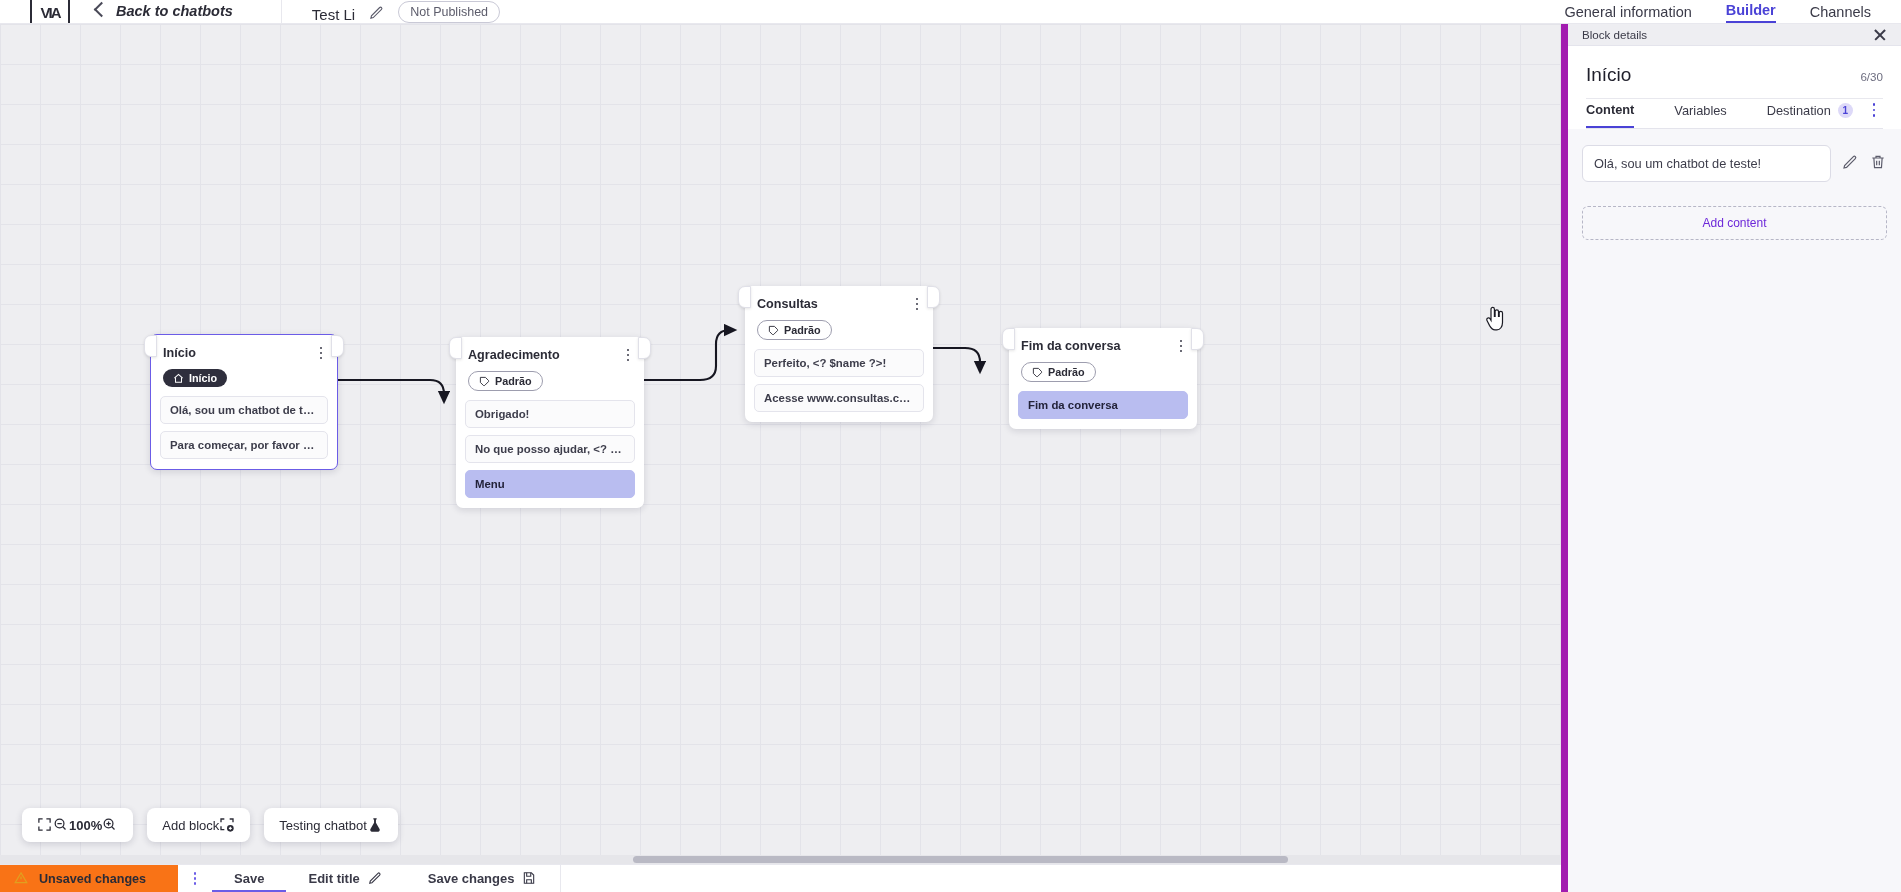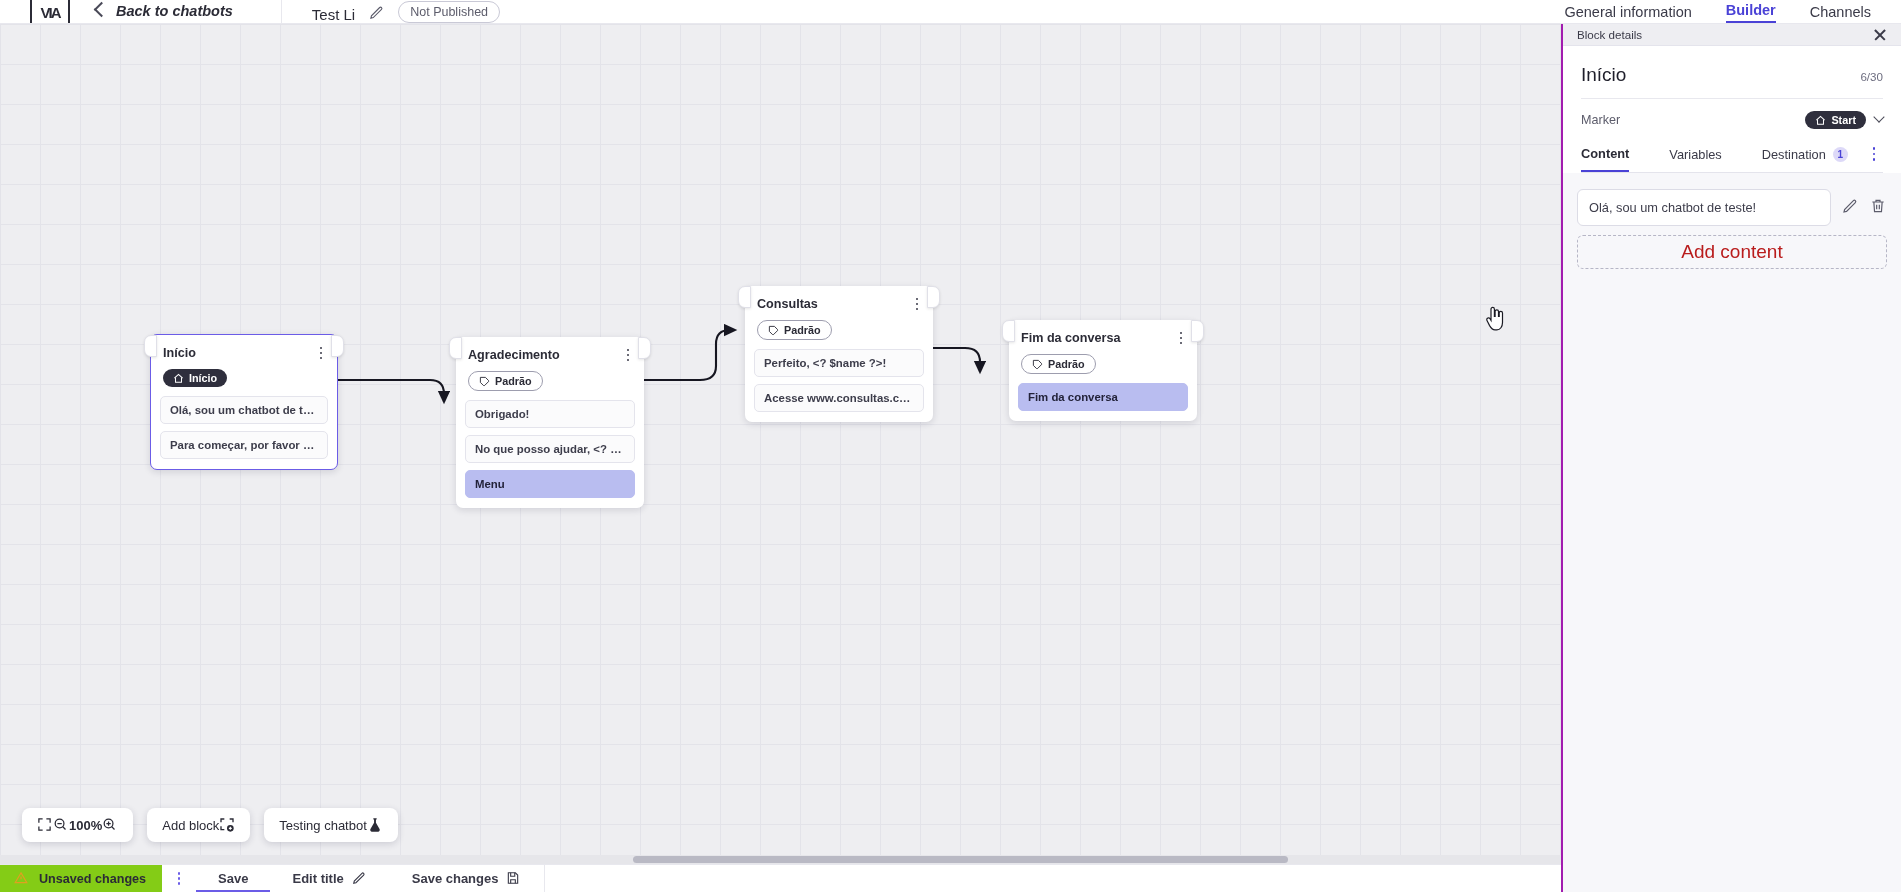--- a/index.html
+++ b/index.html
@@ -123,21 +123,21 @@
   .hscroll .thumb { position: absolute; left: 633px; top: 1px; width: 655px; height: 7px; background: #b9b9c4; border-radius: 4px; }
 
   
   .bottombar {
     position: absolute; left: 0; bottom: 0; width: 1561px; height: 28px;
     background: #fff; border-top: 1px solid #e8e8ee;
     display: flex; align-items: stretch;
   }
   .unsaved {
     display: flex; align-items: center; gap: 9px;
-    background: #84cc16; padding: 0 16px 0 14px;
+    background: #f97316; padding: 0 32px 0 14px;
     font-size: 12.6px; font-weight: 700; color: #2b2b36; white-space: nowrap;
   }
   .bb-kebab {
     width: 34px; display: flex; flex-direction: column; align-items: center; justify-content: center; gap: 2.5px;
     cursor: pointer;
   }
   .bb-kebab i { width: 2.8px; height: 2.8px; border-radius: 50%; background: #6b5ce7; }
   .bb-item {
     display: flex; align-items: center; gap: 8px; padding: 0 22px;
     font-size: 13px; font-weight: 700; color: #3a3a48; cursor: pointer; white-space: nowrap;
@@ -145,21 +145,21 @@
   }
   .bb-item.active { color: #3a3a48; }
   .bb-item.active::after {
     content: ""; position: absolute; left: 0; right: 0; bottom: 0; height: 2.5px; background: #6b5ce7;
   }
   .bb-div { width: 1px; background: #e8e8ee; }
 
   
   .panel {
     position: absolute; right: 0; top: 24px; width: 340px; height: 868px;
-    background: #f7f7fa; border-left: 2px solid #a21caf;
+    background: #f7f7fa; border-left: 7px solid #a21caf;
     display: flex; flex-direction: column;
   }
   .panel-bar {
     height: 22px; background: #eeeef2; border-bottom: 1px solid #e4e4ec;
     display: flex; align-items: center; justify-content: space-between;
     padding: 0 14px;
   }
   .panel-bar-title { font-size: 11.6px; color: #3a3a48; }
   .close-x { width: 14px; height: 14px; position: relative; cursor: pointer; }
   .close-x::before, .close-x::after {
@@ -203,23 +203,23 @@
   .ptabs-kebab i { width: 2.8px; height: 2.8px; border-radius: 50%; background: #4a42d6; }
 
   .panel-body { padding: 16px 14px 0 14px; flex: 1; }
   .content-row { display: flex; align-items: flex-start; gap: 10px; margin-bottom: 9px; }
   .content-box {
     flex: 1; background: #fff; border: 1px solid #dcdce6; border-radius: 6px;
     padding: 9px 11px; font-size: 12.8px; color: #3d3d4b; line-height: 1.35;
   }
   .row-act { width: 18px; height: 18px; margin-top: 8px; cursor: pointer; display:flex; align-items:center; justify-content:center;}
   .add-content {
-    margin-top: 9px; border: 1.4px dashed #b6b6c6; border-radius: 6px;
+    margin-top: 24px; border: 1.4px dashed #b6b6c6; border-radius: 6px;
     height: 34px; display: flex; align-items: center; justify-content: center;
-    font-size: 19px; color: #b91c1c; cursor: pointer; background: transparent;
+    font-size: 12px; color: #6d28d9; cursor: pointer; background: transparent;
   }
   .cursor-hand { position: absolute; left: 1484px; top: 282px; pointer-events: none; }
 </style>
 </head>
 <body>
 
 <div id="app">
 
   <div class="topbar">
     <div class="logo-box">
@@ -323,21 +323,21 @@
             </svg>
           <span>Padrão</span>
         </span>
       </div>
       <div class="node-body">
         <div class="msg">Perfeito, &lt;? $name ?&gt;!</div>
         <div class="msg">Acesse www.consultas.com par...</div>
       </div>
     </div>
 
-    <div class="node" style="left:1009px; top:296px;">
+    <div class="node" style="left:1009px; top:304px;">
       <div class="port left"></div>
       <div class="port right"></div>
       <div class="node-head">
         <div class="node-title">Fim da conversa</div>
         <div class="node-kebab">
             <i></i>
             <i></i>
             <i></i>
           </div>
         <span class="chip chip-default">
@@ -446,33 +446,20 @@
   <div class="panel">
     <div class="panel-bar">
       <span class="panel-bar-title">Block details</span>
       <span class="close-x"></span>
     </div>
 
     <div class="panel-top">
       <div class="panel-title-row">
         <span class="panel-title">Início</span>
         <span class="panel-count">6/30</span>
-      </div>
-      <div class="marker-row">
-        <span class="marker-lbl">Marker</span>
-        <span class="marker-ctl">
-          <span class="chip chip-start" style="margin-top:0">
-            <svg width="11" height="11" viewBox="0 0 24 24" fill="none" stroke="#fff" stroke-width="2.2">
-                <path d="M3 11l9-8 9 8"></path>
-                <path d="M5.5 10v10h13V10"></path>
-              </svg>
-            <span>Start</span>
-          </span>
-          <span class="chev-dn"></span>
-        </span>
       </div>
       <div class="panel-tabs">
         <div class="ptab active">
           <span>Content</span>
         </div>
         <div class="ptab">
           <span>Variables</span>
         </div>
         <div class="ptab">
           <span>Destination</span>

